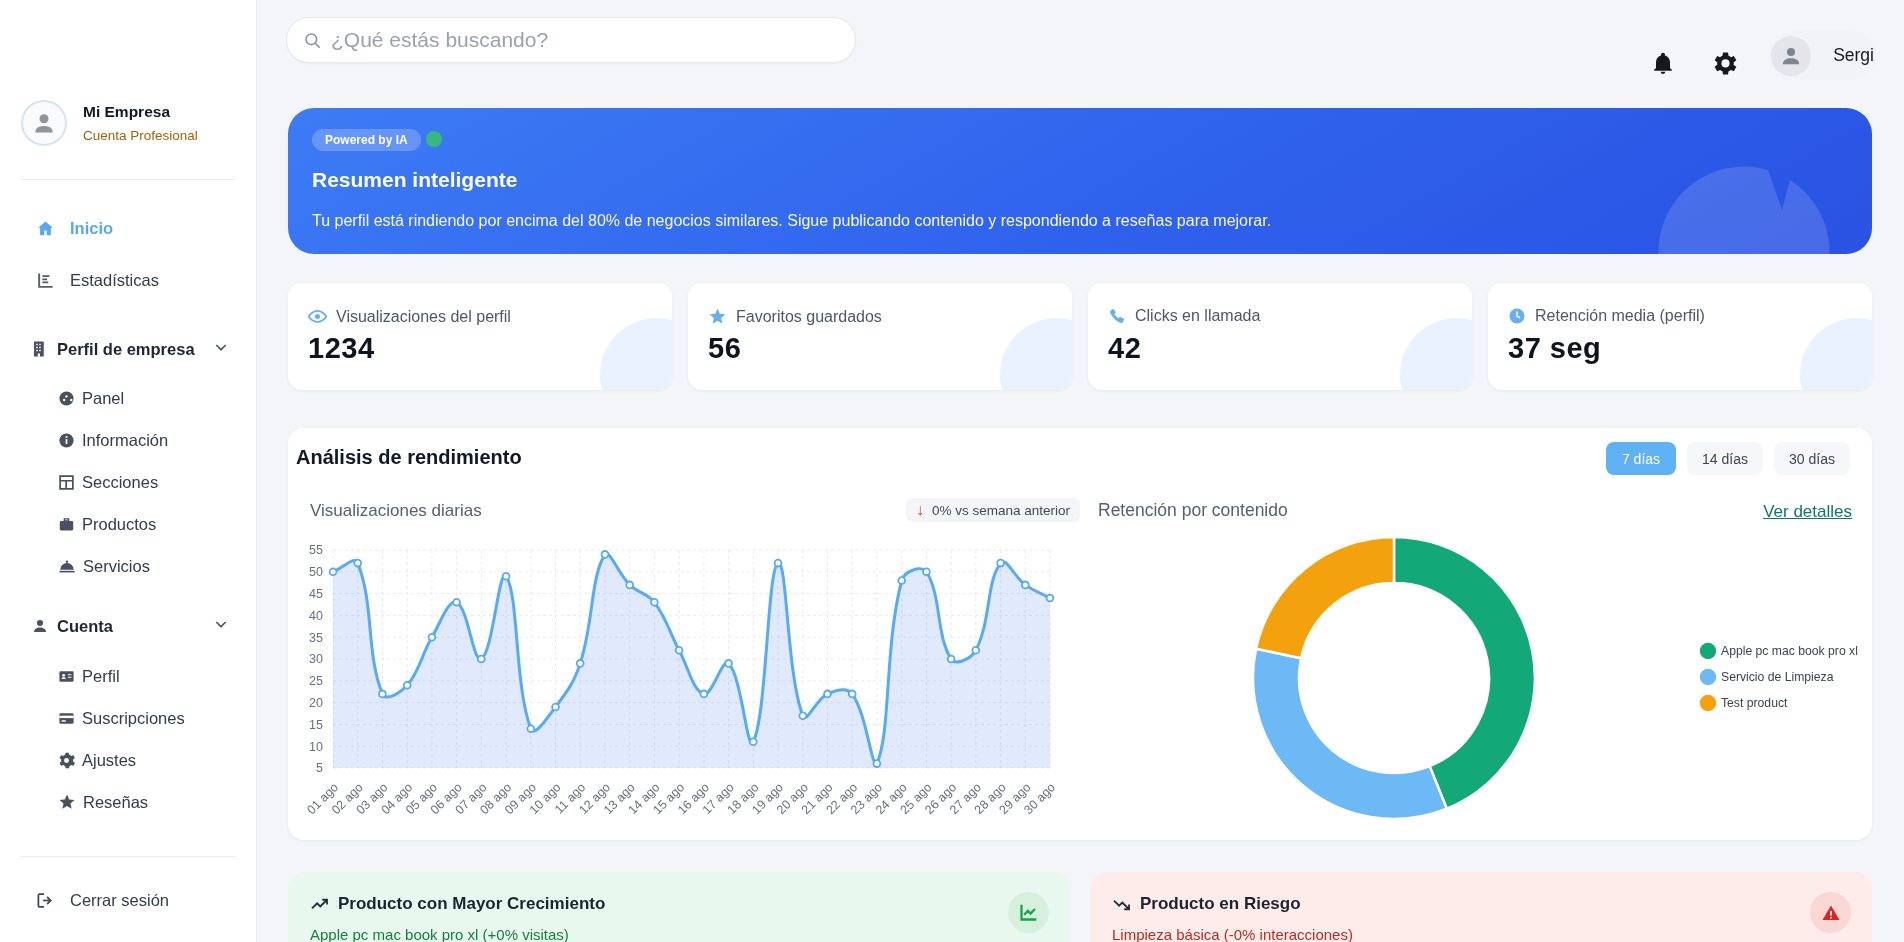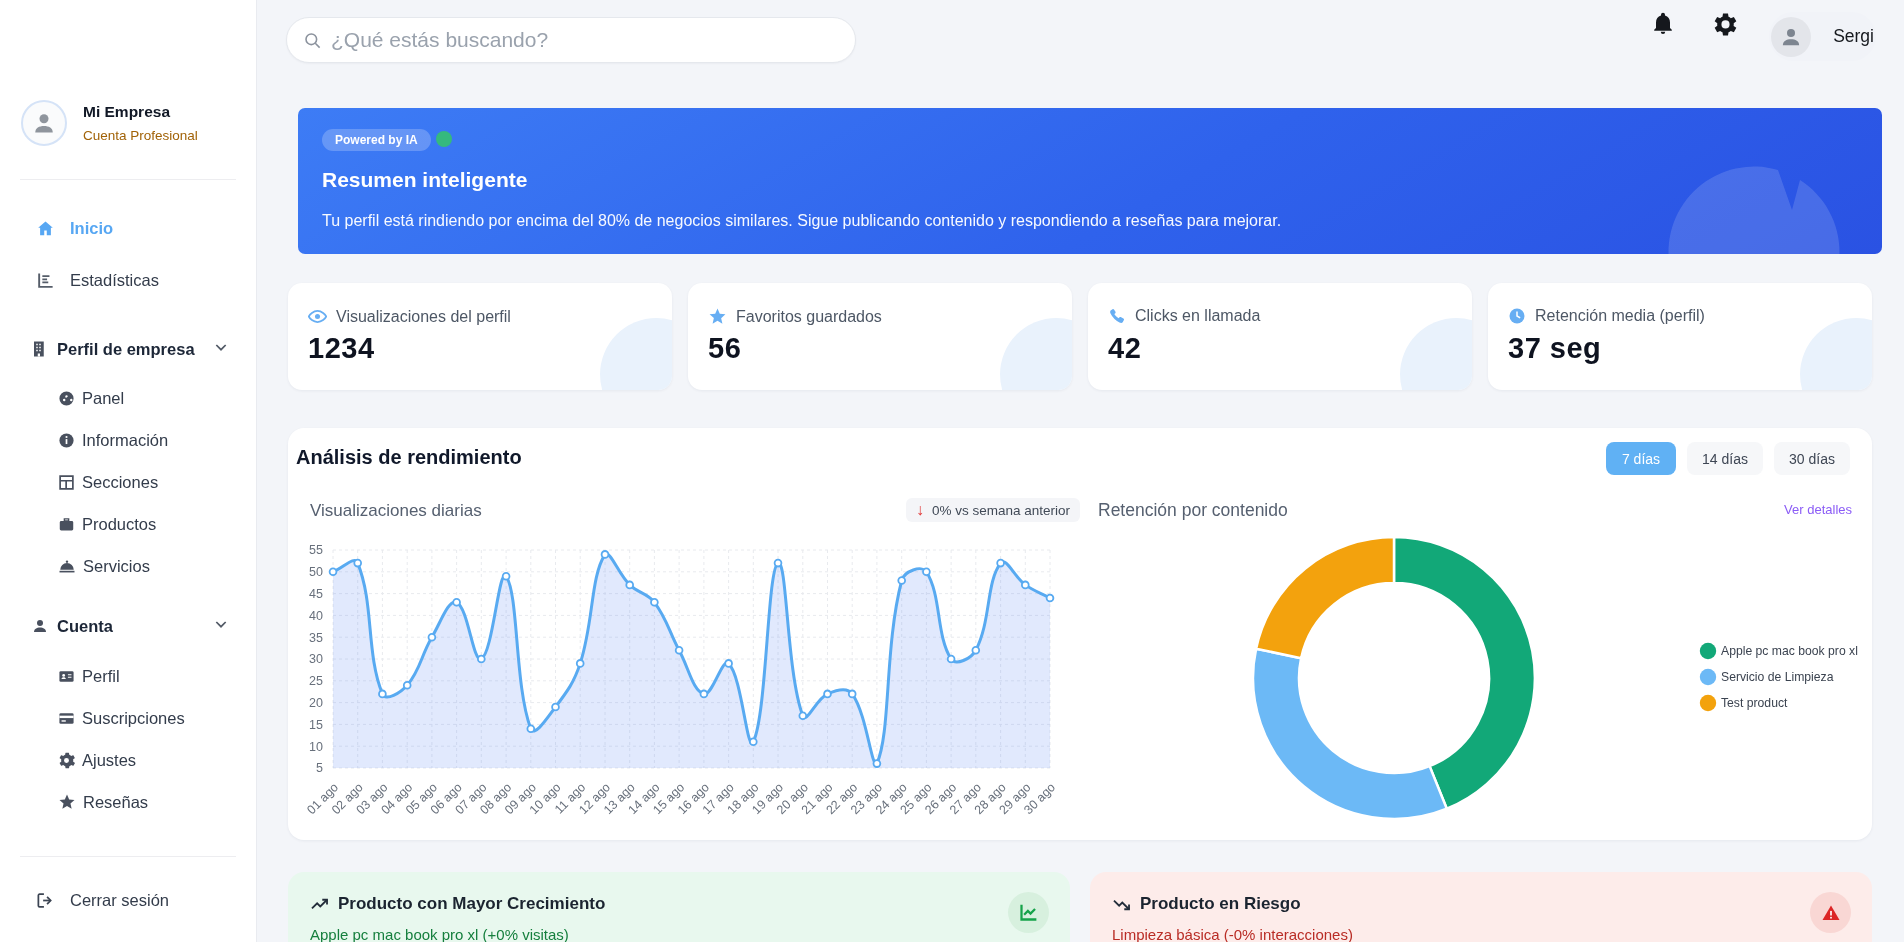--- a/index.html
+++ b/index.html
@@ -16,45 +16,45 @@
 .nav svg{margin-right:15px}
 .nav.sub svg{margin-right:7px}
 .nav.sub{left:58px}
 .nav.hdr{font-weight:bold;color:#1c2637;left:31px}
 .nav.hdr svg{margin-right:8px}
 .nav.act{color:#57a7f3;font-weight:bold}
 .chev{position:absolute;left:182px}
 .main{position:absolute;left:257px;top:0;width:1647px;height:942px}
 .search{position:absolute;left:29px;top:17px;width:570px;height:46px;background:#fff;border:1px solid #e5e8ed;border-radius:24px;box-shadow:0 1px 2px rgba(20,30,60,.04);display:flex;align-items:center;padding-left:16px}
 .search span{color:#9aa2ad;font-size:21px;margin-left:9px}
-.hicons{position:absolute;top:12px;right:28px;height:80px;display:flex;align-items:flex-start}
+.hicons{position:absolute;top:0;right:28px;height:80px;display:flex;align-items:flex-end}
 .pill-user{display:flex;align-items:center;background:#f1f3f8;border-radius:25px;height:49px;padding:0 2px}
 .pill-user .av2{width:40px;height:40px;border-radius:50%;background:#e3e5ea;display:flex;align-items:center;justify-content:center}
 .pill-user .nm{font-size:17.5px;color:#15181d;margin:0 0 0 22px}
-.banner{position:absolute;left:41px;top:108px;width:1584px;height:146px;border-radius:7px;background:linear-gradient(150deg,#3d7cf5 0%,#2f62ec 55%,#2a52e3 100%);overflow:hidden;color:#fff}
+.banner{position:absolute;left:31px;top:108px;width:1584px;height:146px;border-radius:26px;background:linear-gradient(150deg,#3d7cf5 0%,#2f62ec 55%,#2a52e3 100%);overflow:hidden;color:#fff}
 .banner .blob{position:absolute;left:1365px;top:55px;width:180px;height:180px}
 .ppill{position:absolute;left:24px;top:21px;height:22px;padding:0 13px;background:rgba(255,255,255,.22);border-radius:11px;font-size:12px;font-weight:bold;line-height:22px;display:inline-block}
 .gdot{position:absolute;left:138px;top:23px;width:16px;height:16px;border-radius:50%;background:#35b97e}
 .banner h2{position:absolute;left:24px;top:60px;font-size:21px;font-weight:bold}
 .banner p{position:absolute;left:24px;top:104px;font-size:16px;color:rgba(255,255,255,.96)}
 .stats{position:absolute;left:31px;top:283px;width:1584px;display:flex;gap:16px}
 .stat{position:relative;width:384px;height:107px;background:#fff;border-radius:14px;box-shadow:0 1px 3px rgba(25,39,70,.06);overflow:hidden}
 .stat .deco{position:absolute;right:-41px;bottom:-41px;width:113px;height:113px;border-radius:50%;background:#e9f2fc}
 .stat .lab{position:absolute;left:20px;top:24px;display:flex;align-items:center;font-size:16px;color:#4d5765}
 .stat .lab svg{margin-right:9px}
 .stat .num{position:absolute;left:20px;top:49px;font-size:29px;font-weight:bold;color:#0e1320;letter-spacing:.5px}
 .panel{position:absolute;left:31px;top:428px;width:1584px;height:412px;background:#fff;border-radius:16px;box-shadow:0 1px 3px rgba(25,39,70,.06)}
 .panel h3{position:absolute;left:8px;top:18px;font-size:20px;font-weight:bold;color:#10182a}
 .tabs{position:absolute;right:22px;top:14px;display:flex;gap:11px}
 .tab{height:33px;width:76px;border-radius:8px;font-size:14px;display:flex;align-items:center;justify-content:center;background:#f6f7f9;color:#3e4654}
 .tab.on{background:#60b1f4;color:#fff;width:70px}
 .chead{position:absolute;font-size:17px;color:#566070}
 .badge{position:absolute;left:618px;top:70px;height:24px;background:#f4f5f8;border-radius:6px;font-size:13.5px;color:#414a57;display:flex;align-items:center;padding:0 10px}
 .badge .ar{color:#e23b3b;font-weight:bold;margin-right:8px;font-size:16px}
-.verd{position:absolute;right:20px;top:74px;font-size:13px;color:#8b5cf6;}
+.verd{position:absolute;right:20px;top:74px;font-size:17px;color:#0f766e;text-decoration:underline}
 .brow{position:absolute;left:31px;top:872px;width:1584px;display:flex;gap:20px}
 .bcard{position:relative;width:782px;height:86px;border-radius:16px;overflow:hidden}
 .bcard.g{background:#e8f8ee}
 .bcard.r{background:#fdecea}
 .bcard .tt{position:absolute;left:22px;top:22px;display:flex;align-items:flex-end;font-size:17px;font-weight:bold;color:#1b2430}
 .bcard .tt svg{margin-right:9px}
 .bcard .st{position:absolute;left:22px;top:54px;font-size:15px}
 .bcard.g .st{color:#157f3d}
 .bcard.r .st{color:#b92c25}
 .bcard .circ{position:absolute;right:21px;top:20px;width:41px;height:41px;border-radius:50%;display:flex;align-items:center;justify-content:center}

